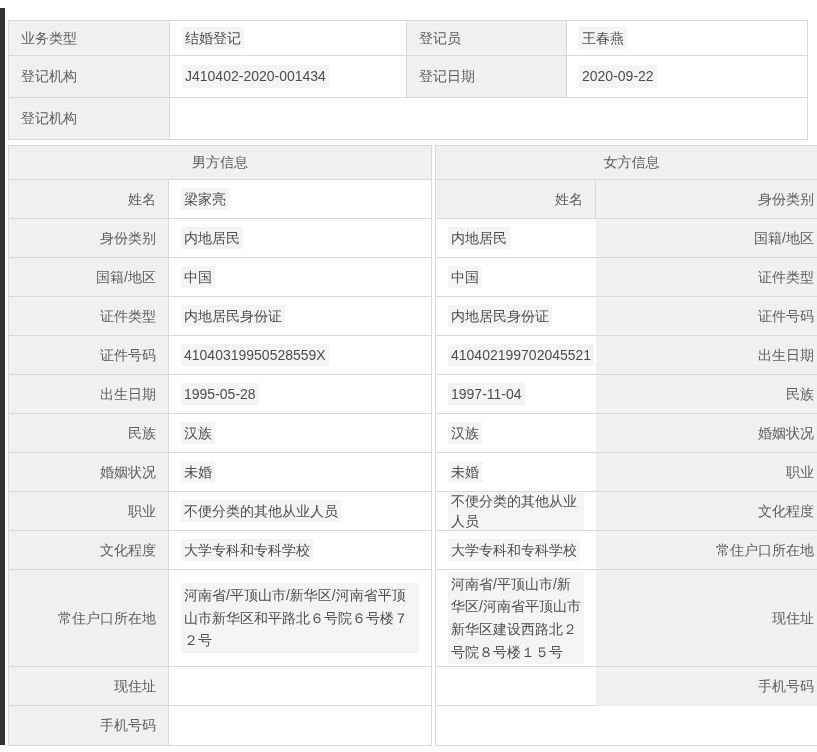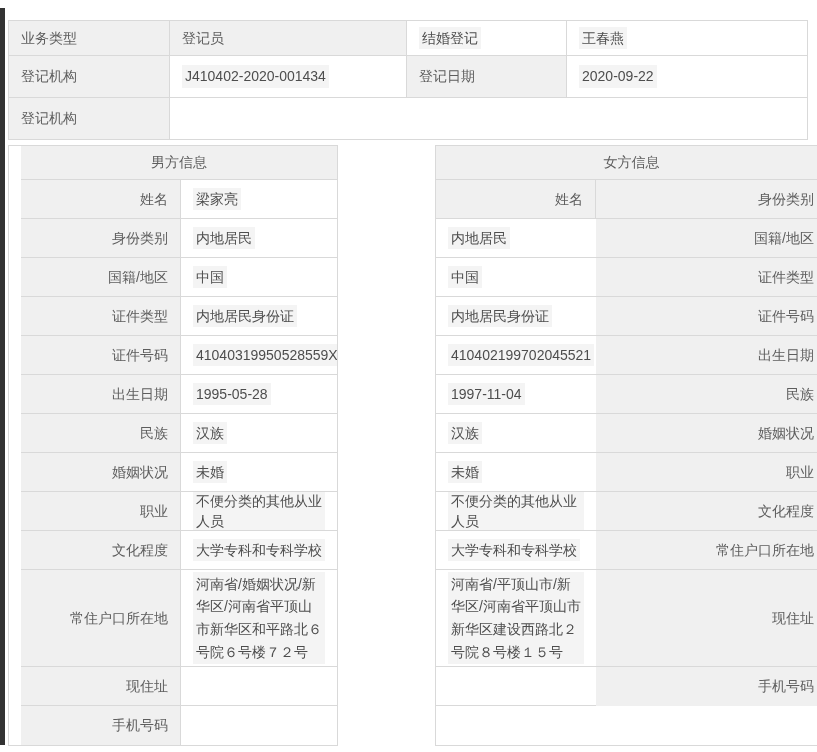--- a/index.html
+++ b/index.html
@@ -67,21 +67,21 @@
   .person-table {
     position: absolute;
     top: 145px;
     display: grid;
     grid-template-columns: 160px 1fr;
     grid-template-rows: 34px repeat(10, 39px) 97px 39px 39px;
     border: 1px solid #d9d9d9;
     box-sizing: border-box;
     background: #ffffff;
   }
-  .person-table.male { left: 8px; width: 330px; padding-left: 12px; }
+  .person-table.male { left: 8px; width: 424px; }
   .person-table.female { left: 415px; width: 393px; margin-left: 20px; }
   .ptitle {
     grid-column: 1 / 3;
     background: #f0f0f0;
     color: #5d5d5d;
     justify-content: center;
     font-size: 14px;
   }
   .plbl {
     justify-content: flex-end;
@@ -99,24 +99,24 @@
 </style>
 </head>
 <body>
 
 <div class="stage">
 
   <div class="left-edge"></div>
 
   <div class="summary-table">
     <div class="cell lbl br bb">业务类型</div>
-    <div class="cell lbl br bb">登记员</div>
     <div class="cell val br bb">
         <span class="vtext">结婚登记</span>
       </div>
+    <div class="cell lbl br bb">登记员</div>
     <div class="cell val bb">
         <span class="vtext">王春燕</span>
       </div>
 
     <div class="cell lbl br bb">登记机构</div>
     <div class="cell val br bb">
         <span class="vtext">J410402-2020-001434</span>
       </div>
     <div class="cell lbl br bb">登记日期</div>
     <div class="cell val bb">
@@ -174,21 +174,21 @@
         <span class="vtext">不便分类的其他从业人员</span>
       </div>
 
     <div class="cell lbl plbl br bb">文化程度</div>
     <div class="cell val bb">
         <span class="vtext">大学专科和专科学校</span>
       </div>
 
     <div class="cell lbl plbl br bb">常住户口所在地</div>
     <div class="cell val bb addr-val">
-        <span class="vtext">河南省/婚姻状况/新华区/河南省平顶山市新华区和平路北６号院６号楼７２号</span>
+        <span class="vtext">河南省/平顶山市/新华区/河南省平顶山市新华区和平路北６号院６号楼７２号</span>
       </div>
 
     <div class="cell lbl plbl br bb">现住址</div>
     <div class="cell val bb">
         <span class="vtext"></span>
       </div>
 
     <div class="cell lbl plbl br">手机号码</div>
     <div class="cell val">
         <span class="vtext"></span>

